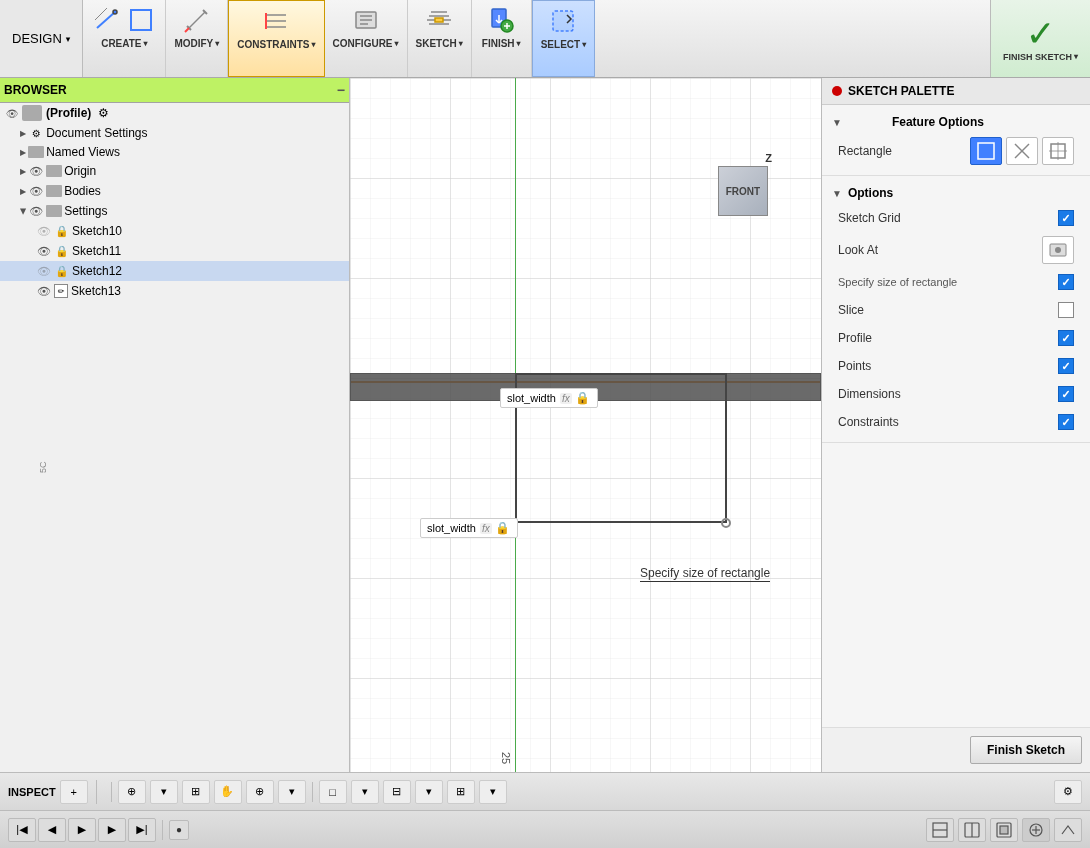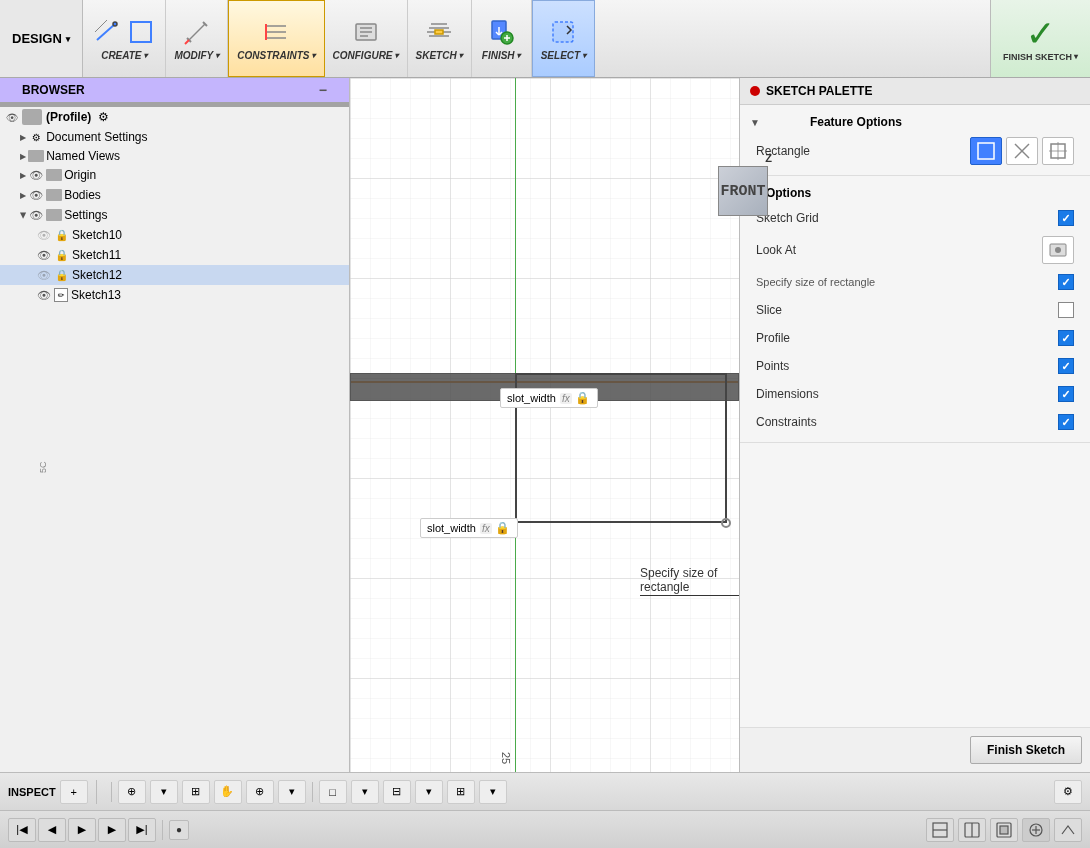--- a/index.html
+++ b/index.html
@@ -13,34 +13,33 @@
       background: linear-gradient(to bottom, #f5f5f5, #e0e0e0);
       border-bottom: 1px solid #aaa;
       position: relative;
       z-index: 10;
     }
     .design-btn {
       display: flex; align-items: center; justify-content: center;
       padding: 0 12px;
       background: #e8e8e8;
       border-right: 1px solid #bbb;
-      font-weight: bold; font-size: 13px;
+      font-weight: normal; font-size: 13px;
       cursor: pointer;
       min-width: 80px;
     }
     .toolbar-group {
       display: flex;
       flex-direction: column;
       align-items: center;
-      justify-content: center;
+      justify-content: flex-start;
       padding: 4px 8px;
       border-right: 1px solid #ccc;
       cursor: pointer;
       min-width: 60px;
-      font-style: italic;
     }
     .toolbar-group .icons-row {
       display: flex; gap: 2px; margin-bottom: 2px;
     }
     .toolbar-group .label {
       font-size: 10px; font-weight: bold; color: #333;
       display: flex; align-items: center; gap: 2px;
     }
     .toolbar-group .label .arrow { font-size: 8px; }
 
@@ -76,23 +75,23 @@
     
     #browser-panel {
       width: 350px;
       background: #f0f0f0;
       border-right: 1px solid #bbb;
       display: flex;
       flex-direction: column;
     }
     #browser-header {
       display: flex; align-items: center; justify-content: space-between;
-      padding: 4px 22px;
-      background: #c4b5fd;
-      border-bottom: 5px solid #a3a3a3;
+      padding: 4px 4px;
+      background: #bef264;
+      border-bottom: 1px solid #a3a3a3;
       font-weight: bold; font-size: 12px;
     }
     .browser-minus { font-size: 14px; cursor: pointer; color: #555; }
 
     .tree-item {
       display: flex; align-items: center;
       padding: 2px 4px;
       cursor: pointer;
     }
     .tree-item.selected { background: #c8d8f0; }
@@ -165,21 +164,21 @@
     .cursor-circle {
       position: absolute;
       width: 10px; height: 10px;
       border-radius: 50%;
       background: transparent;
       border: 2px solid #888;
     }
 
     
     #sketch-palette {
-      width: 351px;
+      width: 269px;
       background: #f5f5f5;
       border-left: 1px solid #bbb;
       display: flex;
       flex-direction: column;
       font-size: 12px;
     }
     #palette-header {
       display: flex; align-items: center;
       padding: 6px 10px;
       background: #e8e8e8;
@@ -577,21 +576,21 @@
     </div>
 
     <div class="dim-25" style="left:156px; top:668px; transform:rotate(90deg); transform-origin:left center;">
       <span>25</span>
     </div>
 
   </div>
 
   <div id="view-cube" style="position:absolute; right:312px; top:88px; width:60px; height:60px; z-index:5;">
     <div style="width:50px;height:50px;background:linear-gradient(135deg,#ccd0d8,#a8b0bc);border:1px solid #888;display:flex;align-items:center;justify-content:center;position:relative;">
-      <span style="font-size:15px;font-weight:bold;color:#444;font-family:Liberation Mono, monospace;">FRONT</span>
+      <span style="font-size:10px;font-weight:bold;color:#444;">FRONT</span>
 
       <span style="position:absolute;top:-15px;right:-5px;font-size:11px;font-weight:bold;color:#333;">Z</span>
     </div>
   </div>
 
   <div id="sketch-palette">
     <div id="palette-header">
       <div class="palette-dot"></div>
       <span>SKETCH PALETTE</span>
     </div>

